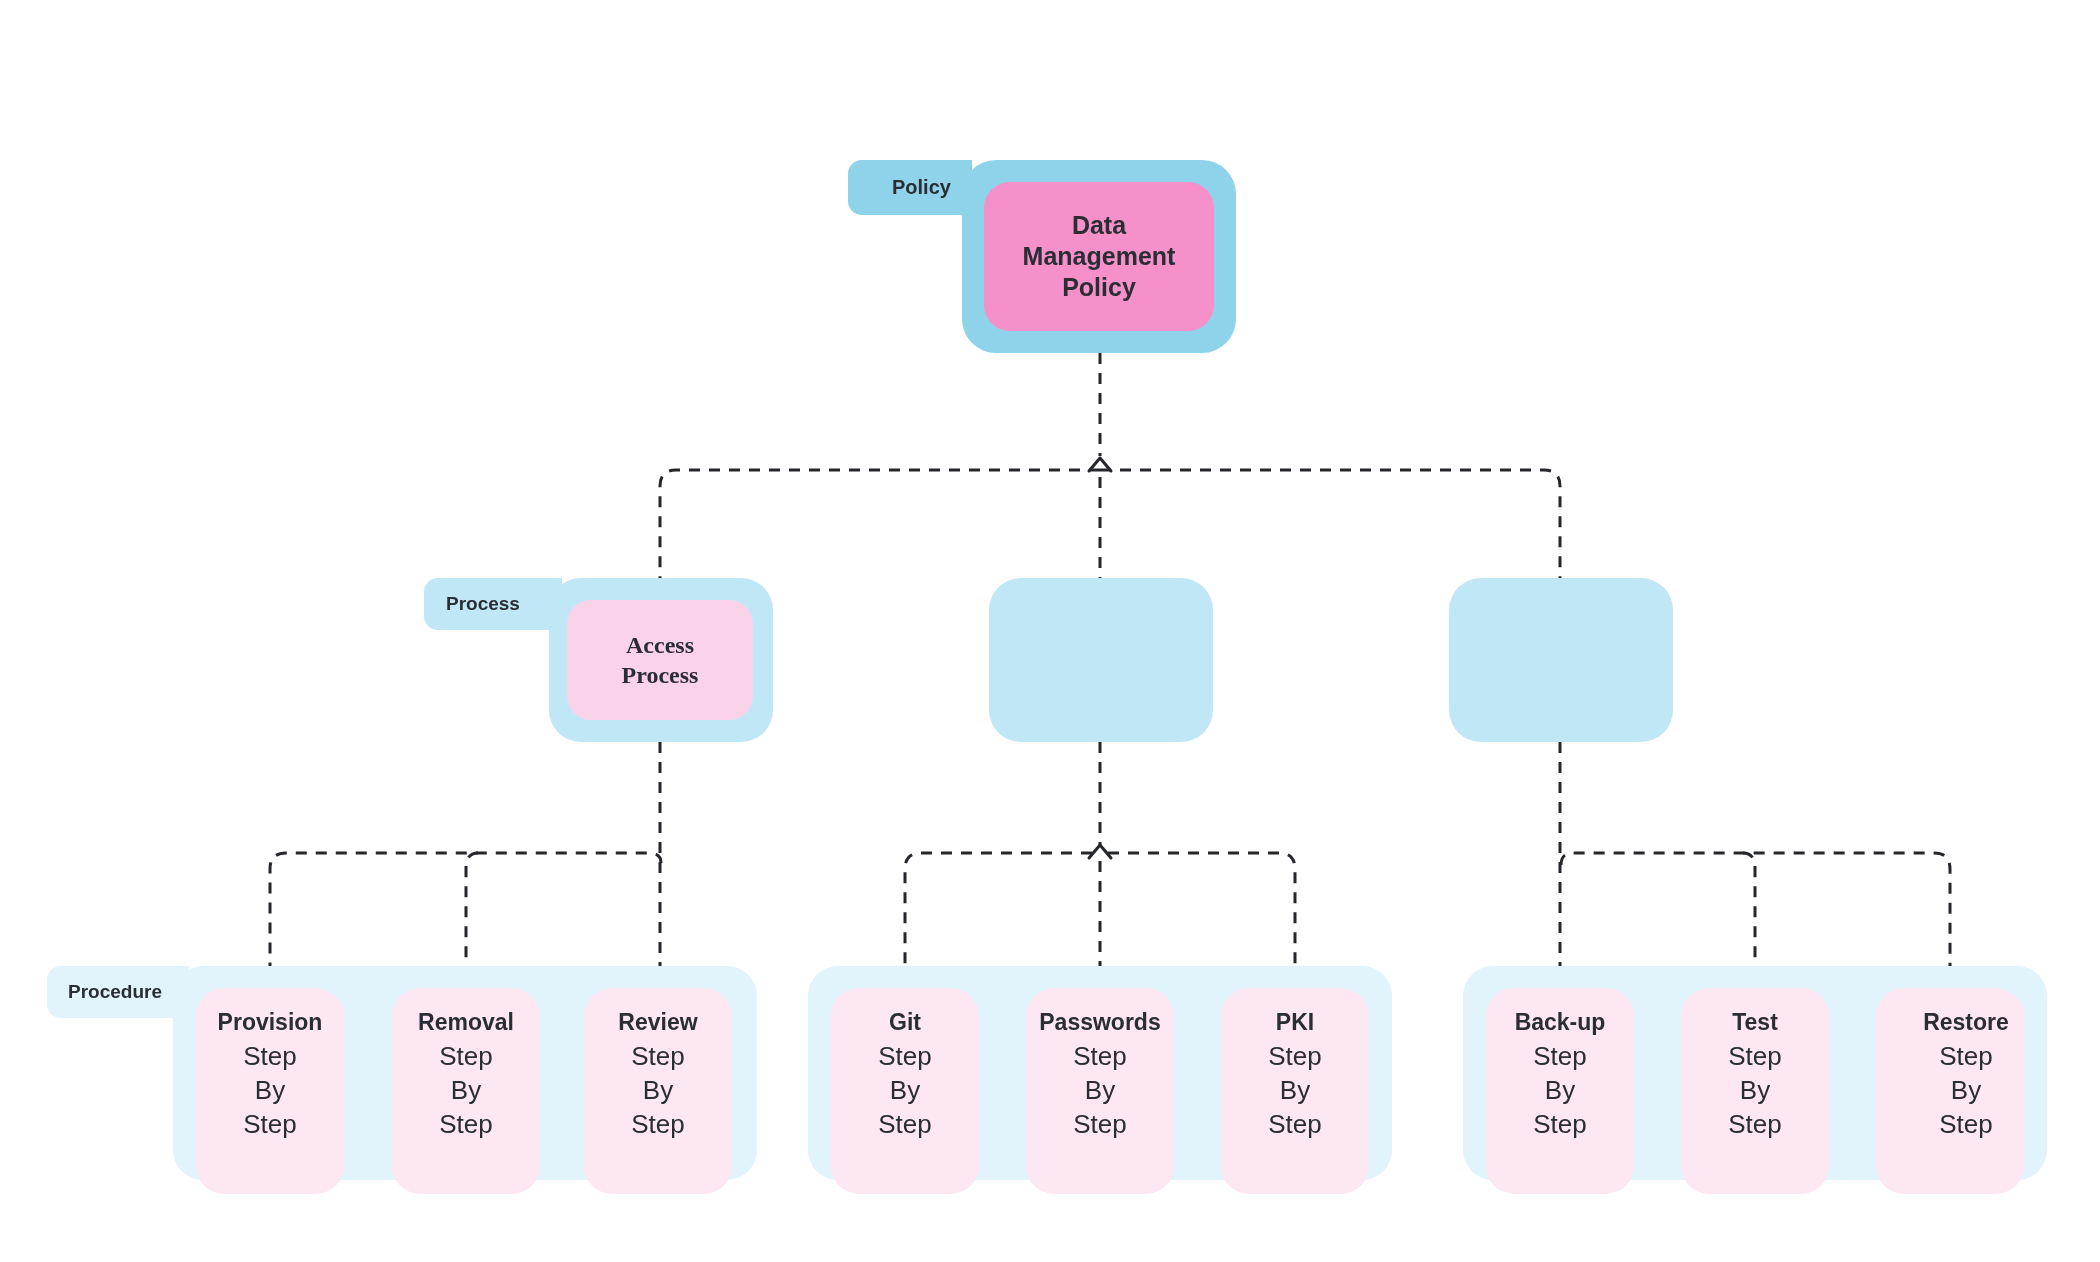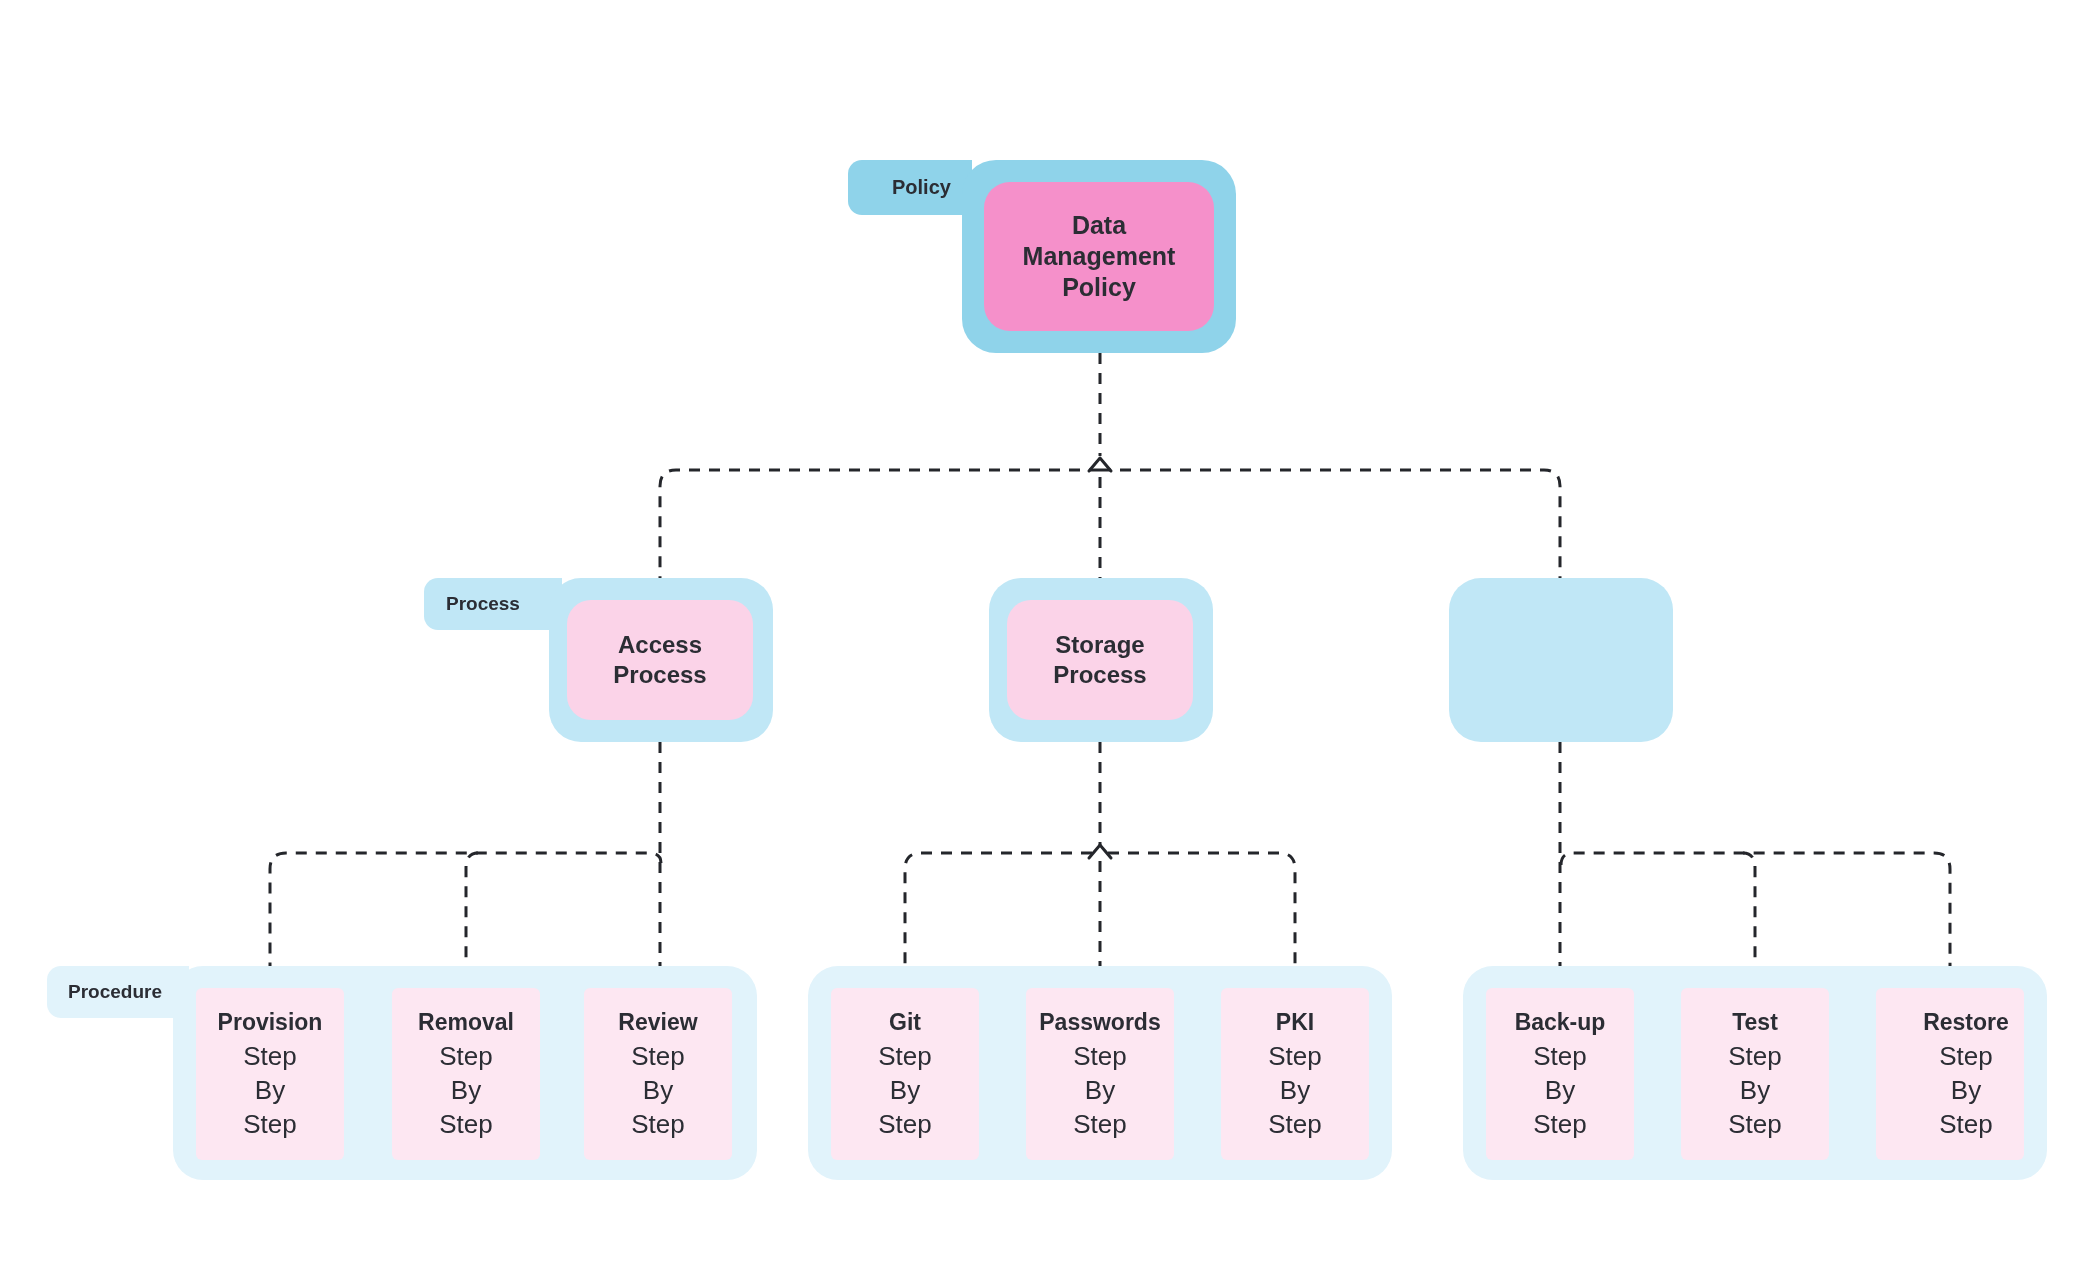--- a/index.html
+++ b/index.html
@@ -46,24 +46,24 @@
     background:var(--policy-pink);border-radius:26px;
     width:230px;height:149px;
     font-size:25px;font-weight:bold;line-height:31px;
   }
   .node-l1 span{display:block;width:170px;margin:16px auto;}
   .node-l2{
     background:var(--process-pink);border-radius:24px;
     width:186px;height:120px;
     font-size:24px;font-weight:bold;line-height:30px;
   }
-  .node-l2 span{display:block;width:130px;margin:17px auto;}
+  .node-l2 span{display:block;width:130px;margin:17px auto;font-family:Liberation Serif, serif;}
   .node-l3{
-    background:var(--procedure-pink);border-radius:6px;
-    width:148px;height:172px;
+    background:var(--procedure-pink);border-radius:28px;
+    width:148px;height:206px;
     padding-top:17px;
     display:block;
   }
   .proc-title{font-size:23px;font-weight:bold;line-height:34px;color:var(--text);text-align:center;}
   .proc-step{font-size:26px;font-weight:normal;line-height:34px;color:var(--text);text-align:center;}
 </style>
 </head>
 <body>
 
 <div class="canvas">
@@ -118,23 +118,20 @@
   <div class="tab tab-l2" style="left:424px;top:578px;width:138px;">
     <span>Process</span>
   </div>
 
   <div class="body-l2" style="left:549px;top:578px;width:224px;height:164px;"></div>
   <div class="node node-l2" style="left:567px;top:600px;">
     <span>Access Process</span>
   </div>
 
   <div class="body-l2" style="left:989px;top:578px;width:224px;height:164px;"></div>
-  <div class="node node-l2" style="left:1007px;top:600px;">
-    <span>Storage Process</span>
-  </div>
 
   <div class="body-l2" style="left:1449px;top:578px;width:224px;height:164px;"></div>
 
   <div class="tab tab-l3" style="left:47px;top:966px;width:142px;">
     <span>Procedure</span>
   </div>
 
   <div class="body-l3" style="left:173px;top:966px;width:584px;height:214px;"></div>
   <div class="body-l3" style="left:808px;top:966px;width:584px;height:214px;"></div>
   <div class="body-l3" style="left:1463px;top:966px;width:584px;height:214px;"></div>

